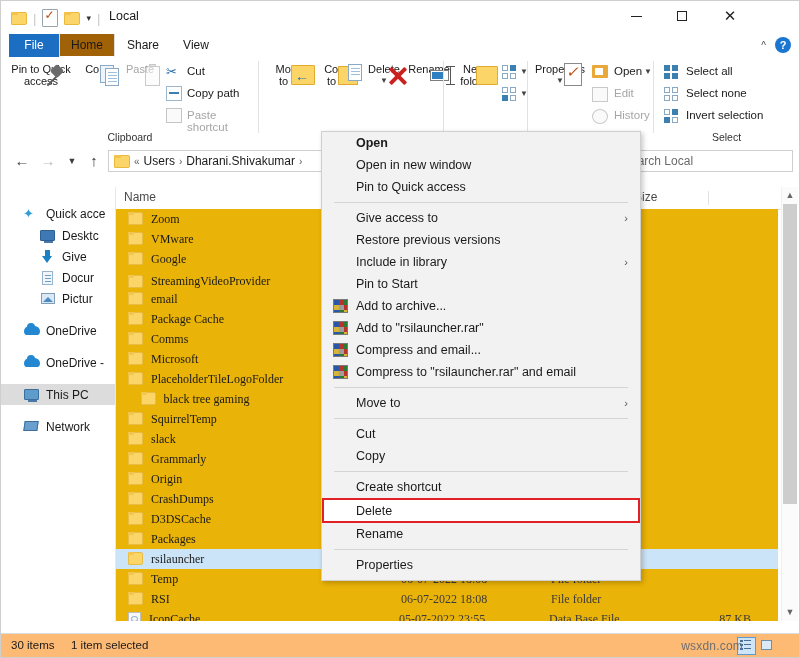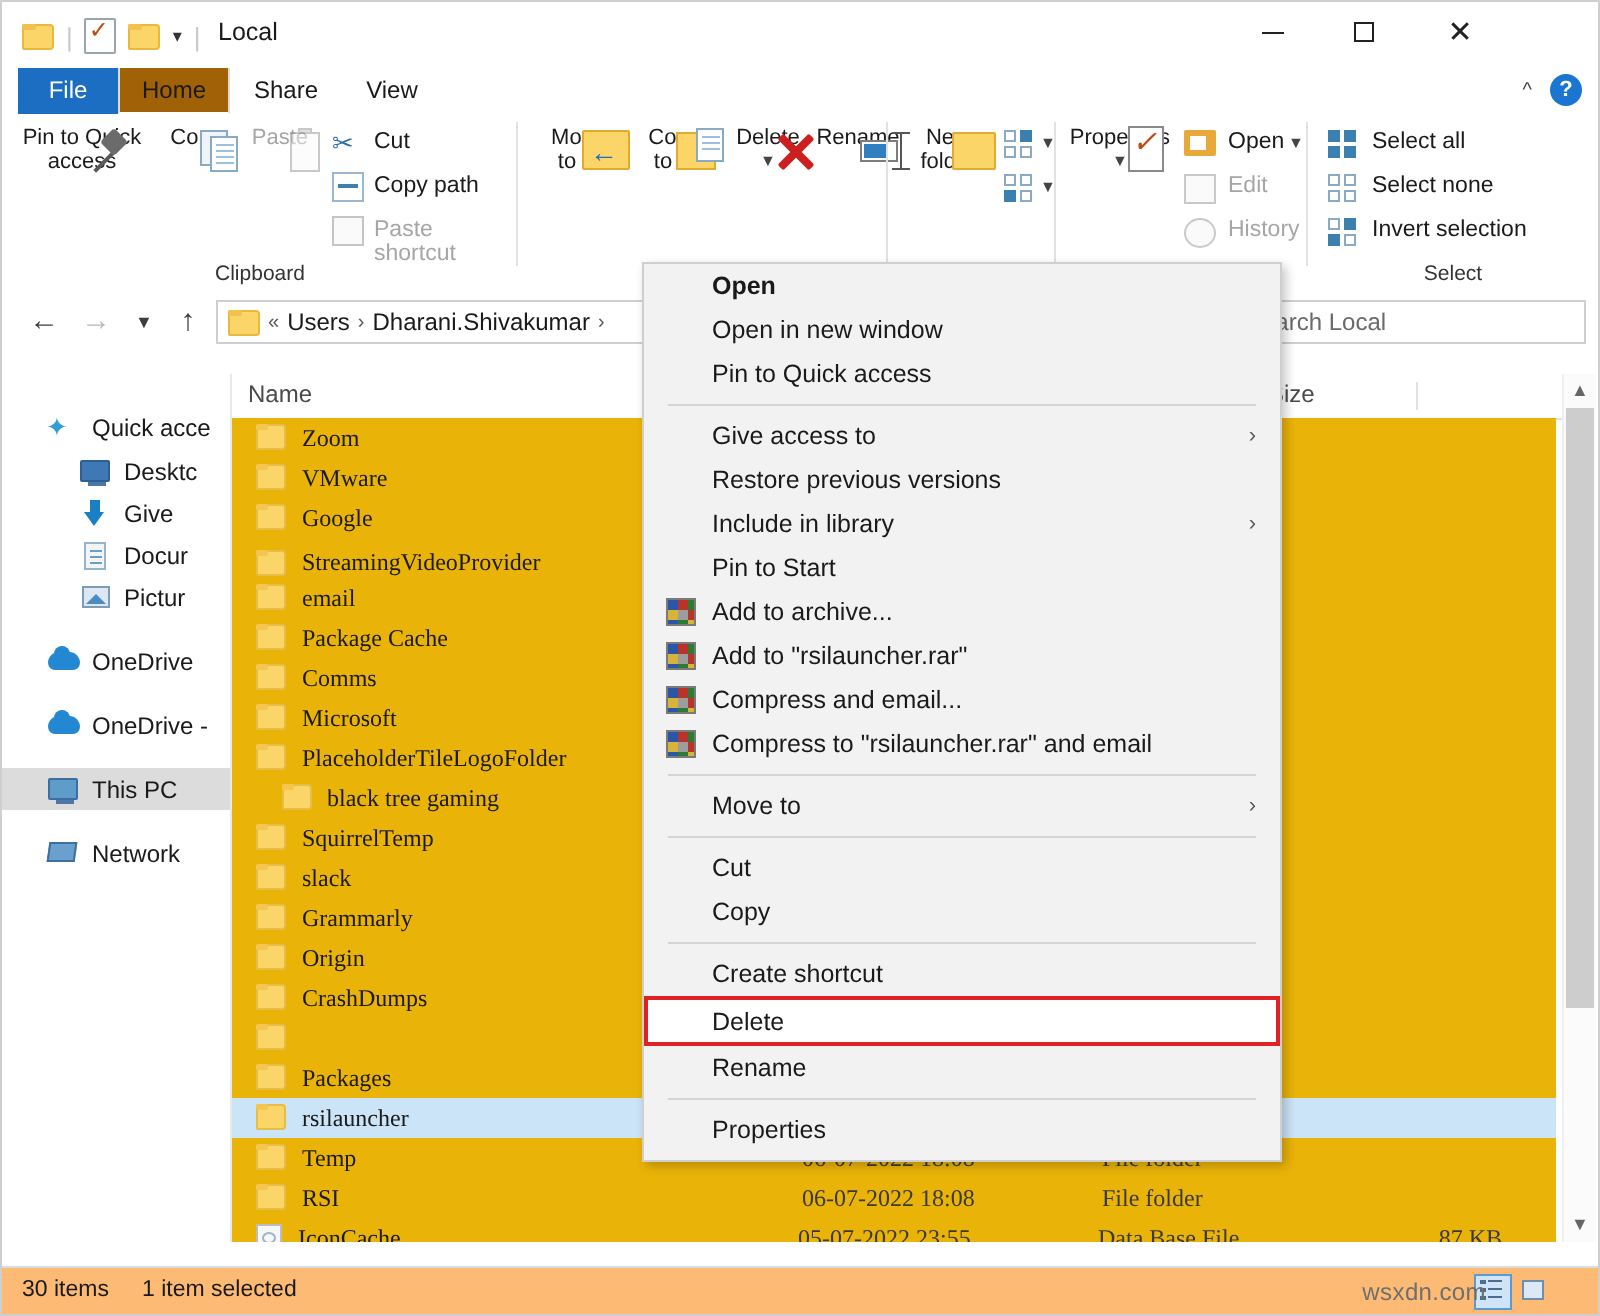--- a/index.html
+++ b/index.html
@@ -537,20 +537,21 @@
       </div>
     <div class="frow" style="top:280px;">
         <span class="f-ico folder"></span>
         <span class="f-name">CrashDumps</span>
         <span class="f-date"></span>
         <span class="f-type"></span>
         <span class="f-size"></span>
       </div>
     <div class="frow" style="top:300px;">
         <span class="f-ico folder"></span>
+        <span class="f-name">D3DSCache</span>
         <span class="f-date"></span>
         <span class="f-type"></span>
         <span class="f-size"></span>
       </div>
     <div class="frow" style="top:320px;">
         <span class="f-ico folder"></span>
         <span class="f-name">Packages</span>
         <span class="f-date"></span>
         <span class="f-type"></span>
         <span class="f-size"></span>

